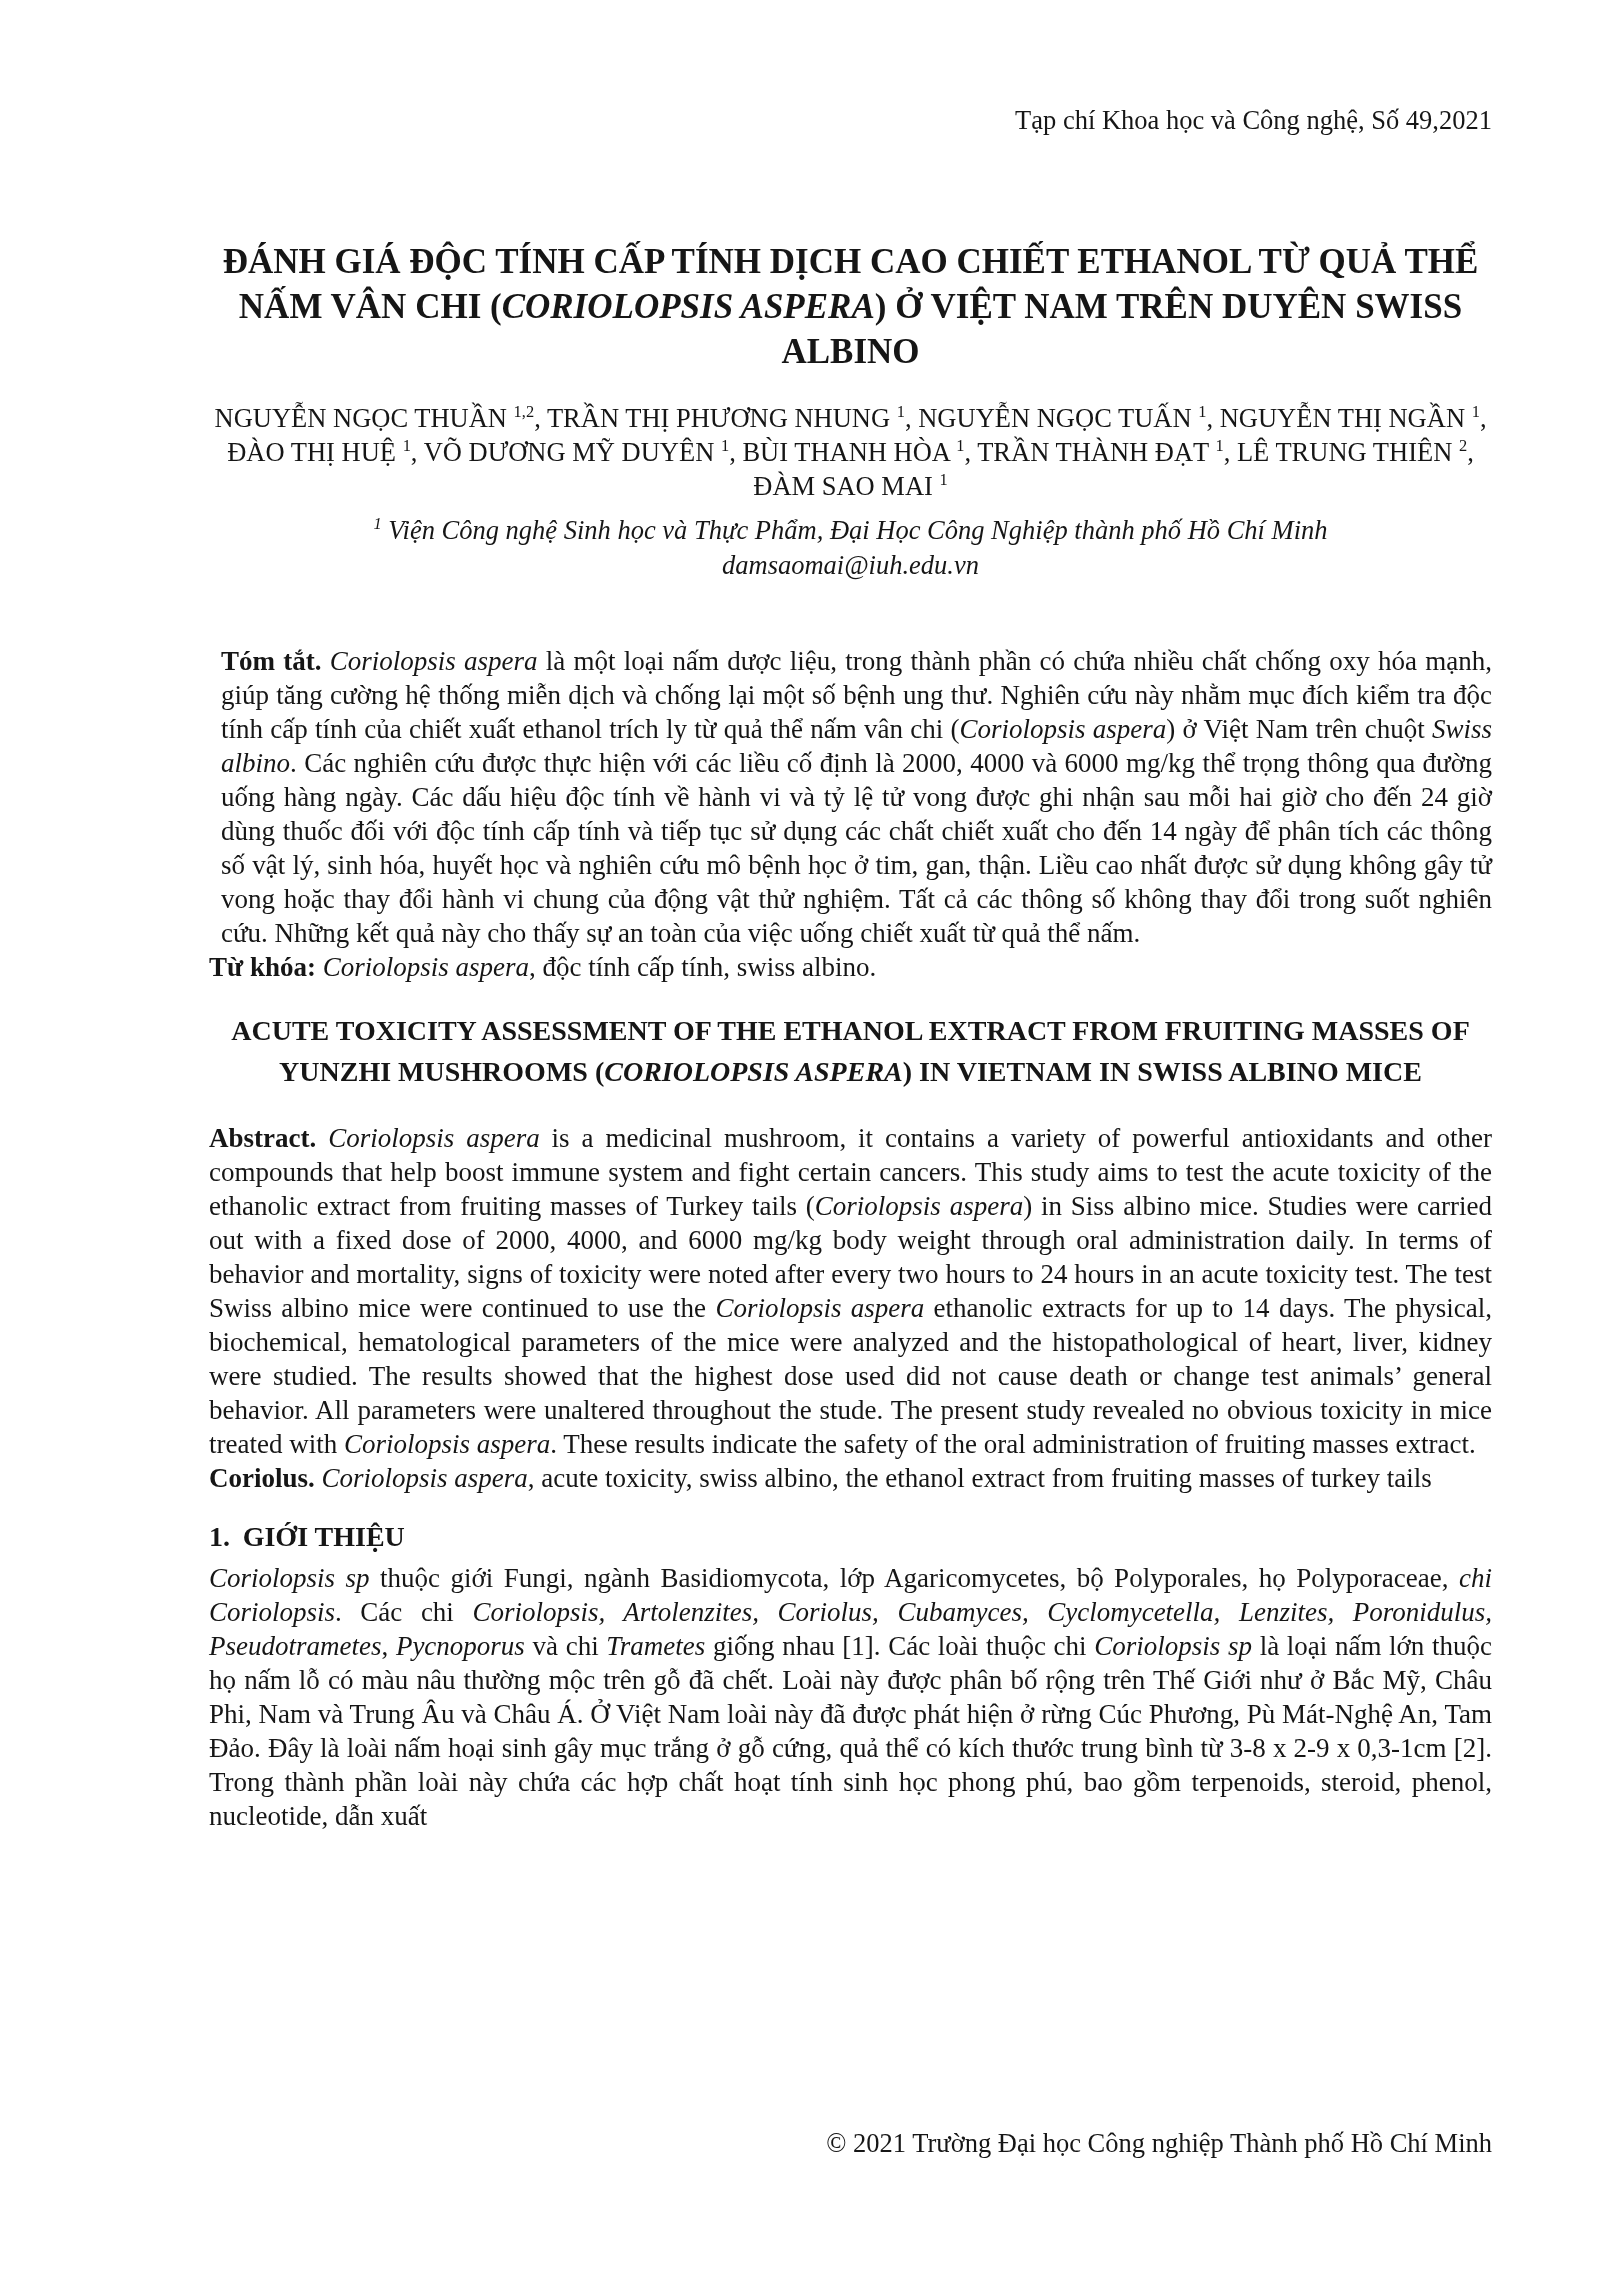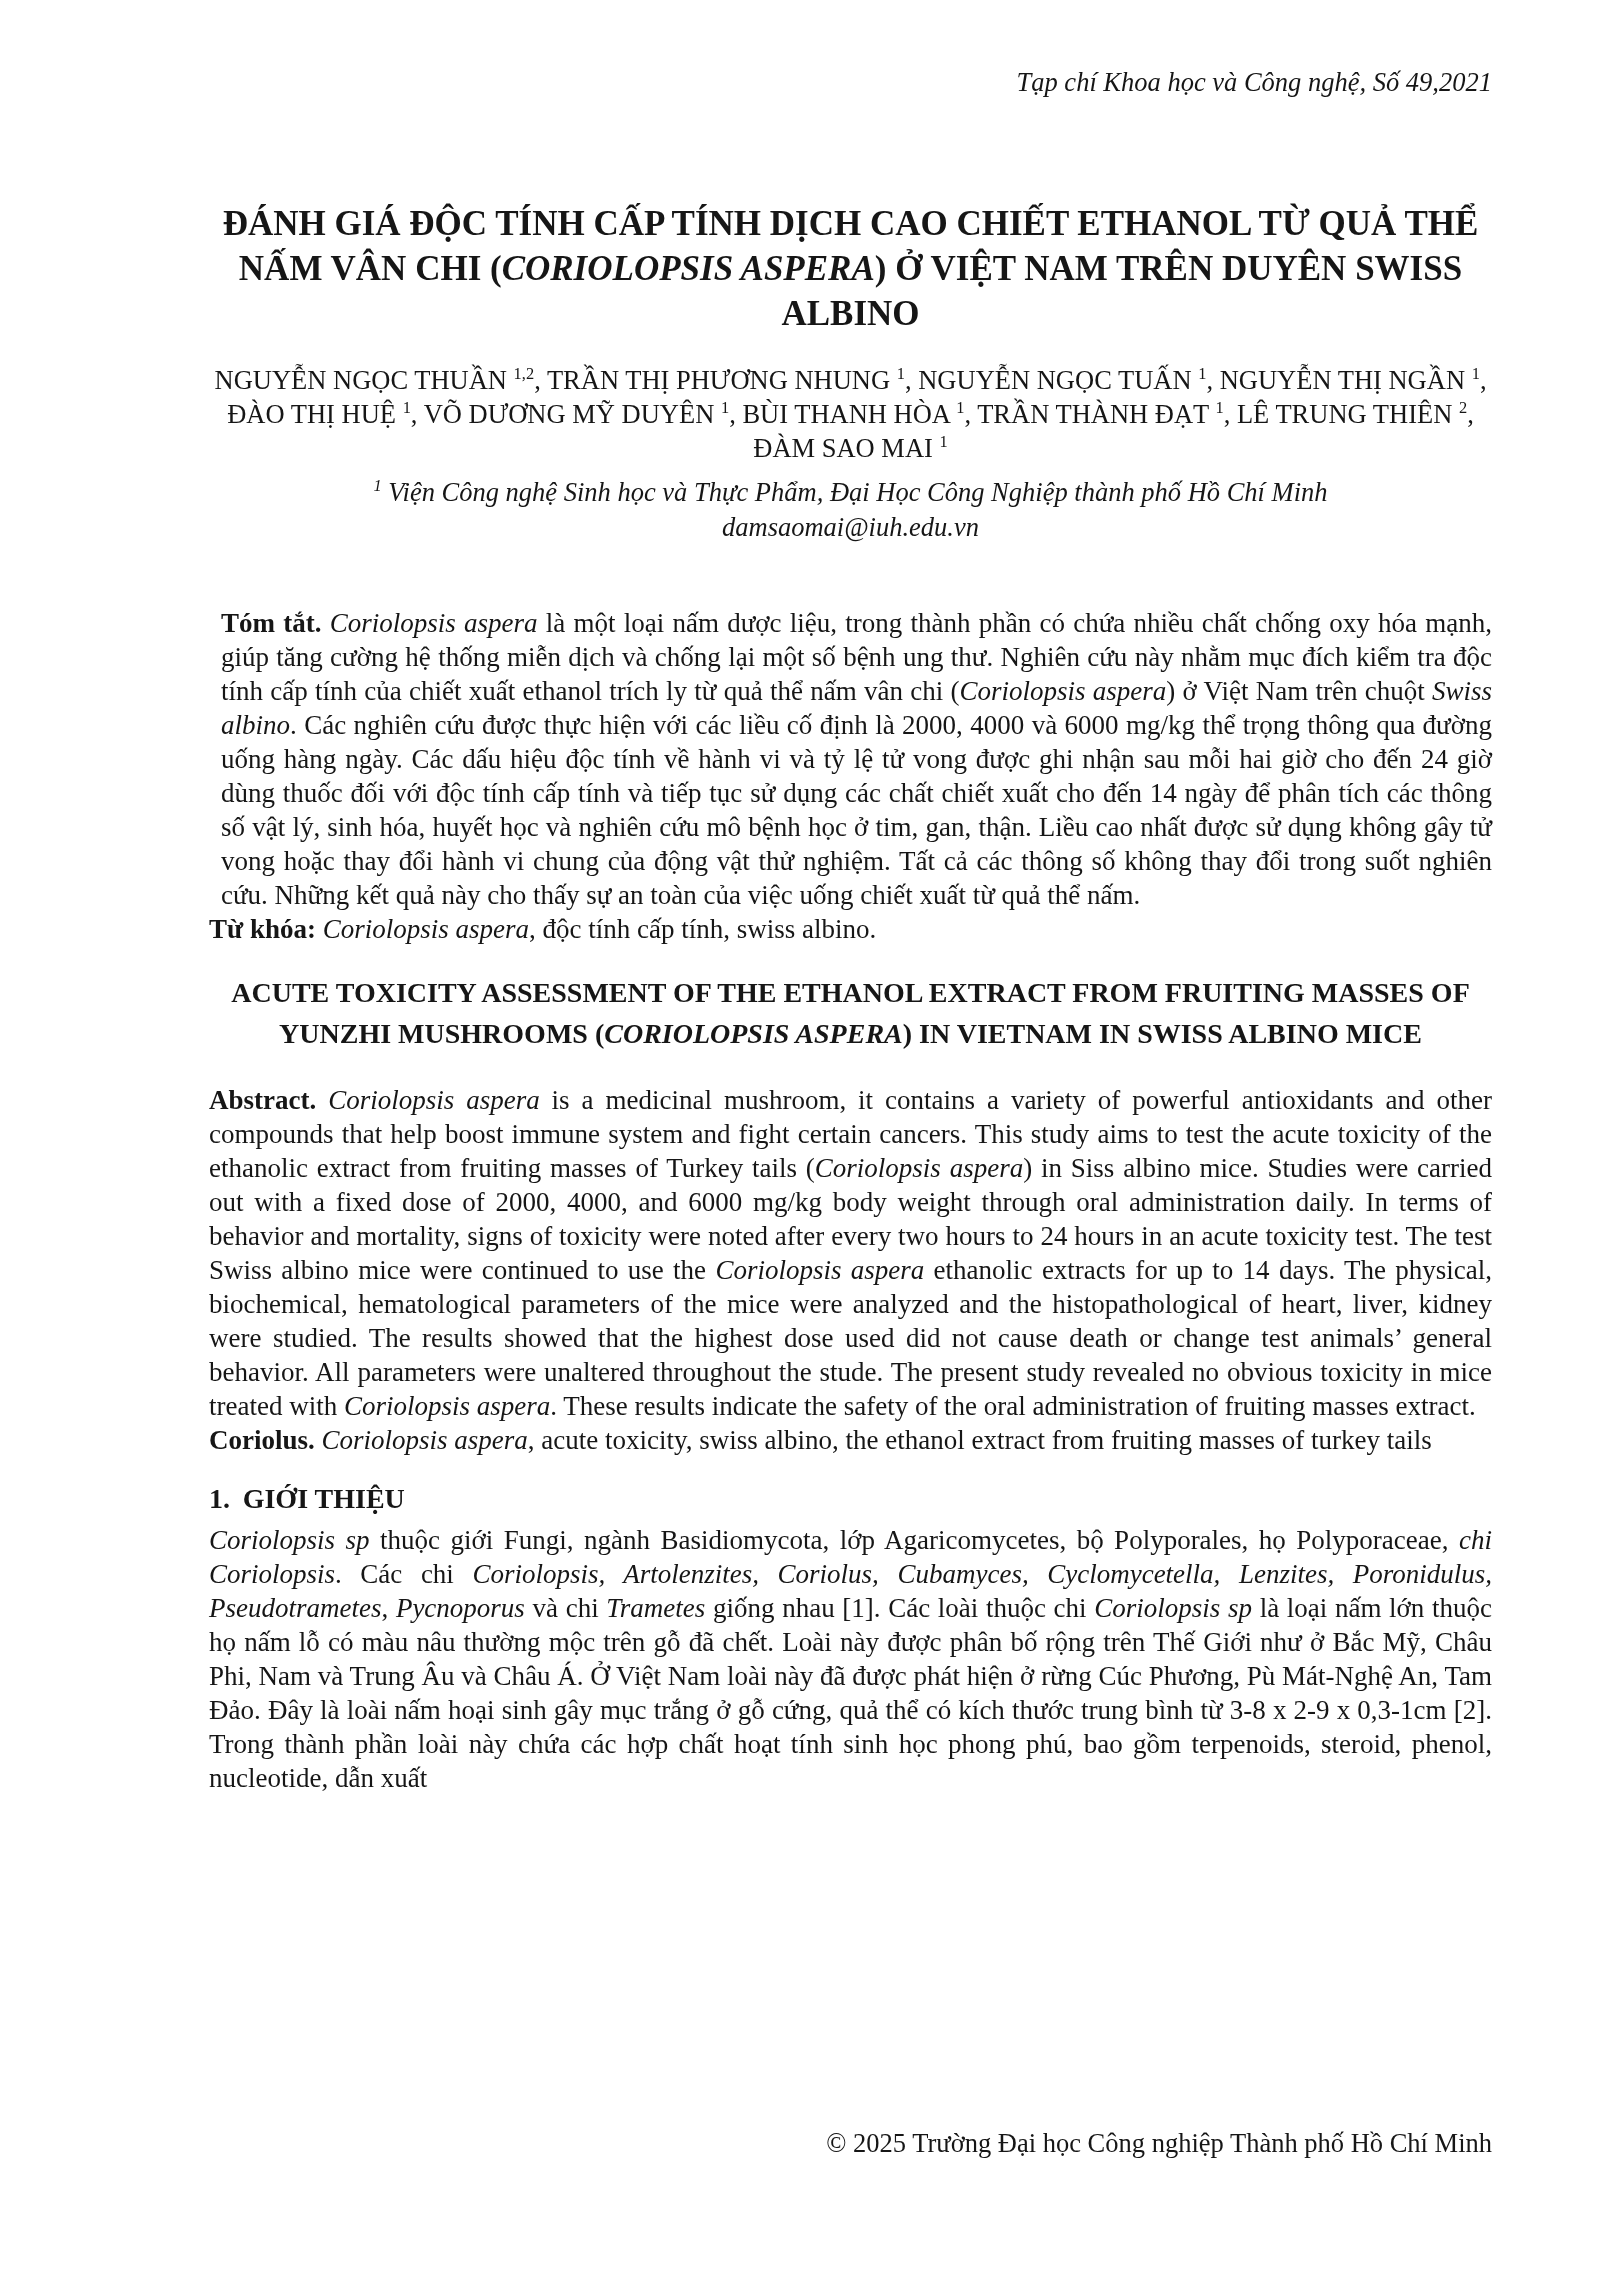--- a/index.html
+++ b/index.html
@@ -15,23 +15,22 @@
     color: #161616;
     font-family: "Liberation Serif", "DejaVu Serif", serif;
     overflow: hidden;
     box-sizing: border-box;
   }
   .content {
     padding-left: 209px;
     padding-right: 129px;
   }
   .journal-header {
-    padding-top: 66px;
+    padding-top: 104px;
     text-align: right;
-    font-style: italic;
     font-size: 26.5px;
     line-height: 33px;
   }
   h1, h2, p { margin: 0; padding: 0; }
   .title-vi {
     margin-top: 102px;
     text-align: center;
     font-weight: bold;
     font-size: 35px;
     line-height: 45px;
@@ -112,15 +111,15 @@
     <p class="body-par keywords-en"><span style="font-weight: bold;">Coriolus. </span><span style="font-style: italic;">Coriolopsis aspera</span><span>, acute toxicity, swiss albino, the ethanol extract from fruiting masses of turkey tails</span></p>
 
     <div class="section-heading">
       <span class="sec-num">1.</span><span>GIỚI THIỆU</span>
     </div>
 
     <p class="body-par section-par"><span style="font-style: italic;">Coriolopsis sp</span><span> thuộc giới Fungi, ngành Basidiomycota, lớp Agaricomycetes, bộ Polyporales, họ Polyporaceae, </span><span style="font-style: italic;">chi Coriolopsis</span><span>. Các chi </span><span style="font-style: italic;">Coriolopsis, Artolenzites, Coriolus, Cubamyces, Cyclomycetella, Lenzites, Poronidulus, Pseudotrametes</span><span>, </span><span style="font-style: italic;">Pycnoporus</span><span> và chi </span><span style="font-style: italic;">Trametes</span><span> giống nhau [1]. Các loài thuộc chi </span><span style="font-style: italic;">Coriolopsis sp</span><span> là loại nấm lớn thuộc họ nấm lỗ có màu nâu thường mộc trên gỗ đã chết. Loài này được phân bố rộng trên Thế Giới như ở Bắc Mỹ, Châu Phi, Nam và Trung Âu và Châu Á. Ở Việt Nam loài này đã được phát hiện ở rừng Cúc Phương, Pù Mát-Nghệ An, Tam Đảo. Đây là loài nấm hoại sinh gây mục trắng ở gỗ cứng, quả thể có kích thước trung bình từ 3-8 x 2-9 x 0,3-1cm [2]. Trong thành phần loài này chứa các hợp chất hoạt tính sinh học phong phú, bao gồm terpenoids, steroid, phenol, nucleotide, dẫn xuất</span></p>
 
   </div>
 
-  <div class="footer">© 2025 Trường Đại học Công nghiệp Thành phố Hồ Chí Minh</div>
+  <div class="footer">© 2021 Trường Đại học Công nghiệp Thành phố Hồ Chí Minh</div>
 </div>
 
 
 </body></html>

